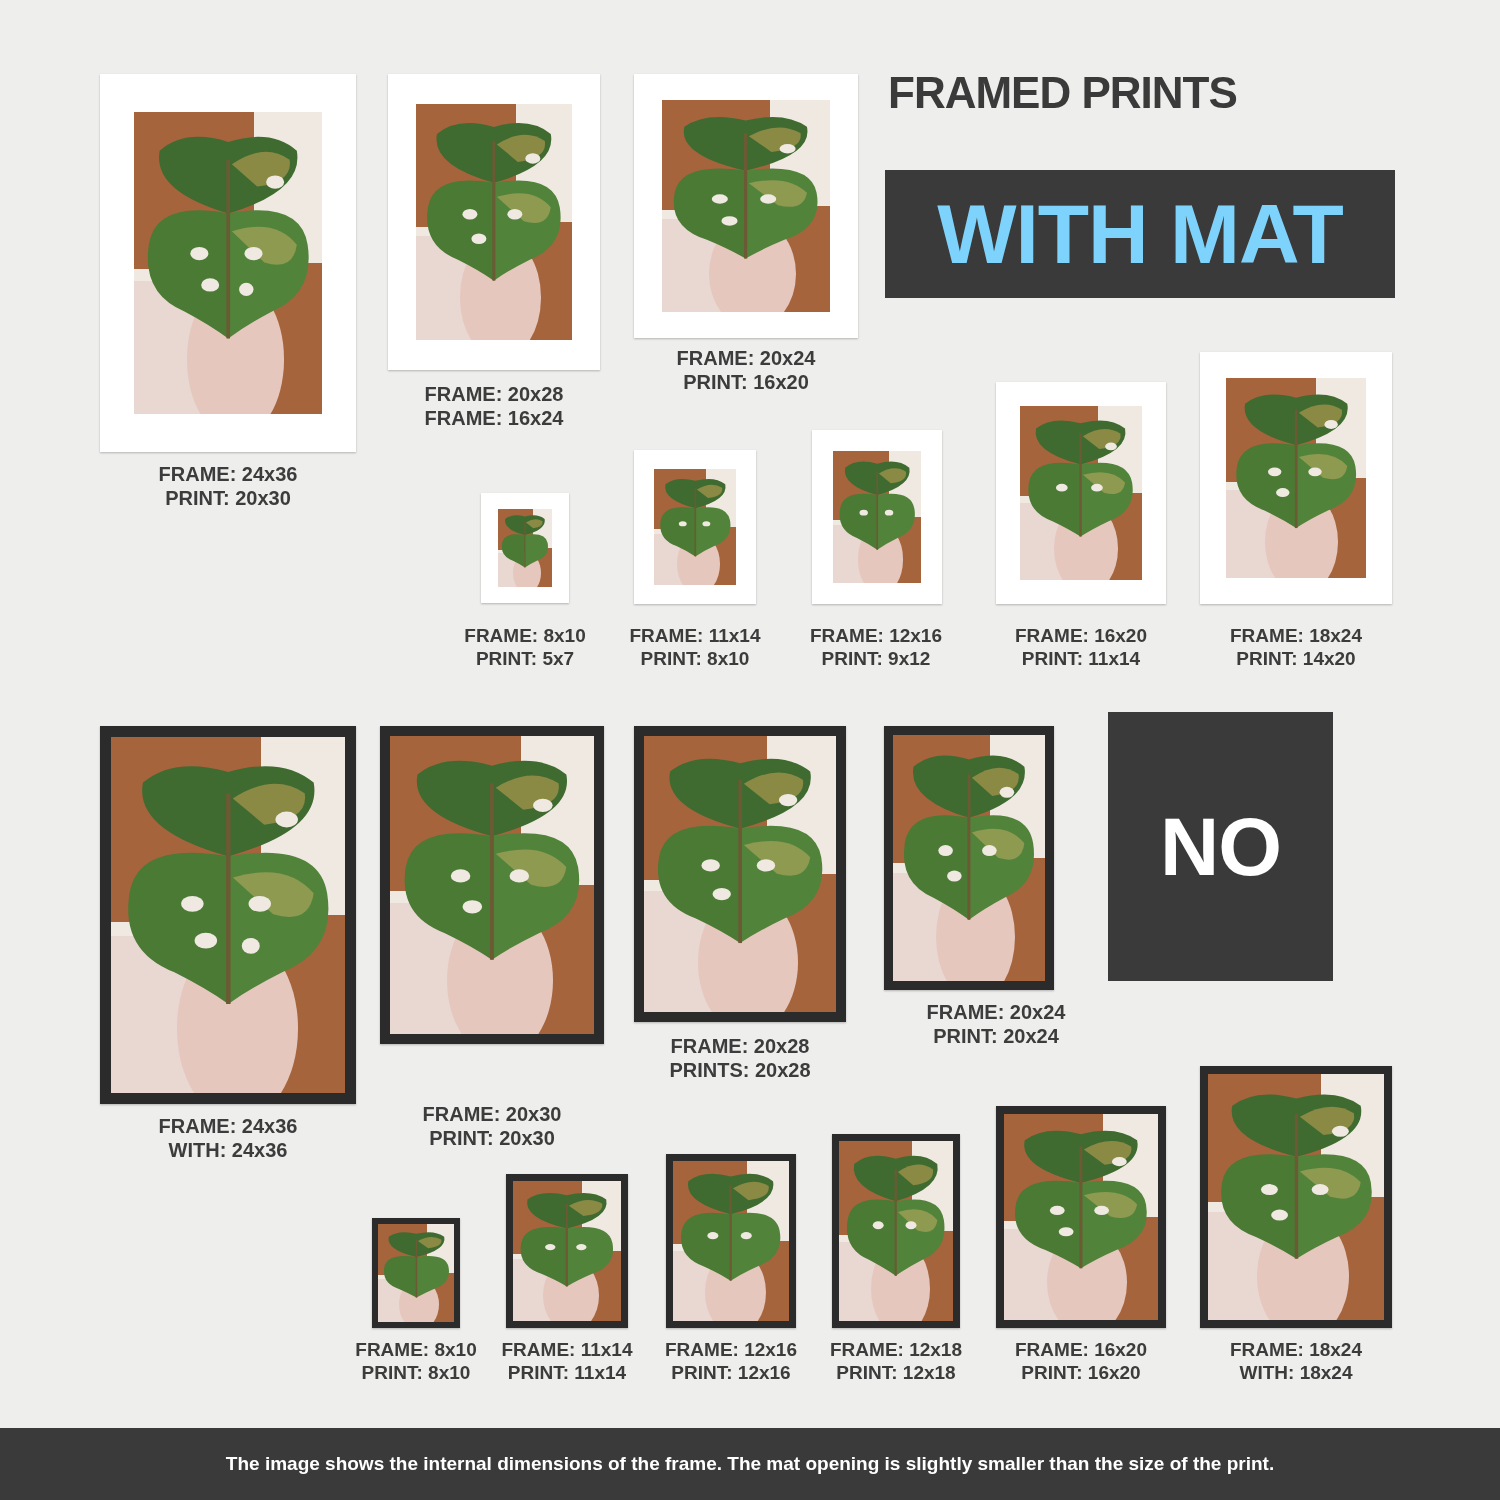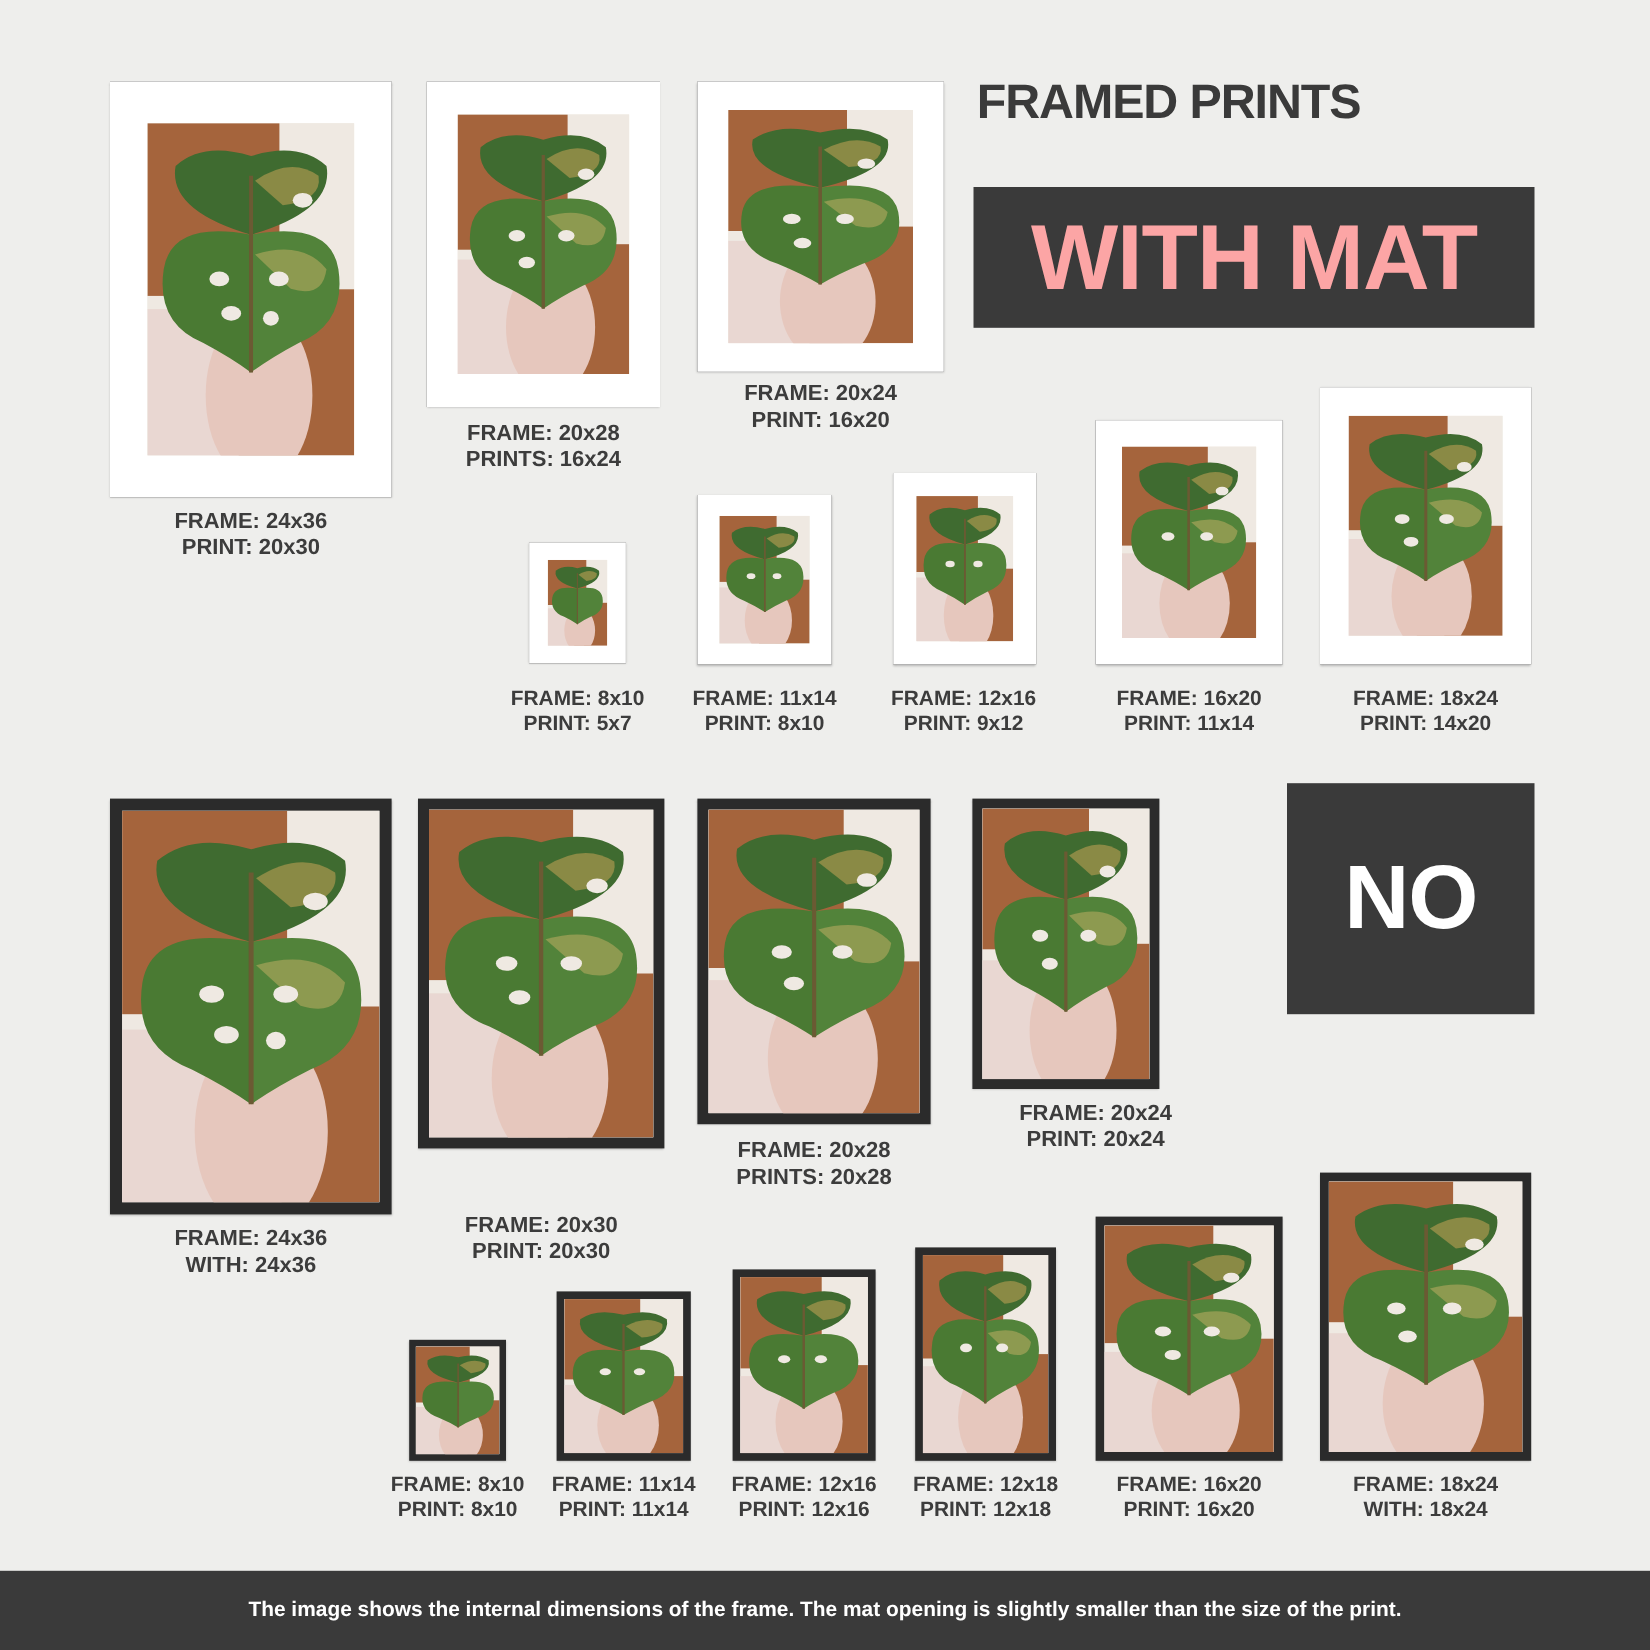--- a/index.html
+++ b/index.html
@@ -18,21 +18,21 @@
   .title-framed {
     position: absolute;
     font-weight: bold;
     color: #3a3a3a;
     letter-spacing: -1px;
     white-space: nowrap;
   }
   .title-band {
     position: absolute;
     background: #3a3a3a;
-    color: #fca5a5;
+    color: #7dd3fc;
     font-weight: bold;
     display: flex;
     align-items: center;
     justify-content: center;
     letter-spacing: -1px;
     white-space: nowrap;
   }
   .nomat-band {
     position: absolute;
     background: #3a3a3a;
@@ -112,21 +112,21 @@
 </style>
 </head>
 <body>
 
 <div id="stage">
 
   <div class="title-framed" style="left:888px; top:68px; font-size:44px;">FRAMED PRINTS</div>
 
   <div class="title-band" style="left:885px; top:170px; width:510px; height:128px; font-size:84px;">WITH MAT</div>
 
-  <div class="nomat-band" style="left:1170px; top:712px; width:225px; height:210px; font-size:82px;">
+  <div class="nomat-band" style="left:1108px; top:712px; width:225px; height:269px; font-size:82px;">
     <span>NO</span>
   </div>
 
   <div class="frame" style="left:100px; top:74px; width:256px; height:378px; padding:10px;">
     <div class="mat"></div>
     <div class="art" style="left:34px; top:38px; right:34px; bottom:38px;">
       <div class="bg"></div>
         <div class="brown-top"></div>
         <div class="brown-bot"></div>
       <div class="pink-rect"></div>
@@ -168,21 +168,21 @@
         <ellipse cx="34" cy="58" rx="5" ry="3" fill="#efe9e2"></ellipse>
         <ellipse cx="40" cy="72" rx="5" ry="3" fill="#efe9e2"></ellipse>
         <ellipse cx="64" cy="58" rx="5" ry="3" fill="#efe9e2"></ellipse>
         <ellipse cx="76" cy="26" rx="5" ry="3" fill="#efe9e2"></ellipse>
         <path d="M49 96 L49 16 L51 16 L51 96Z" fill="#6b5a33"></path>
       </svg>
     </div>
   </div>
   <div class="caption" style="left:368px; top:382px; width:252px; font-size:20px;">
     <div>FRAME: 20x28</div>
-    <div>PRINTS: 16x24</div>
+    <div>FRAME: 16x24</div>
   </div>
 
   <div class="frame" style="left:634px; top:74px; width:224px; height:264px; padding:9px;">
     <div class="mat"></div>
     <div class="art" style="left:28px; top:26px; right:28px; bottom:26px;">
       <div class="bg"></div>
         <div class="brown-top"></div>
         <div class="brown-bot"></div>
       <div class="pink-rect"></div>
         <div class="pink-circle"></div>

